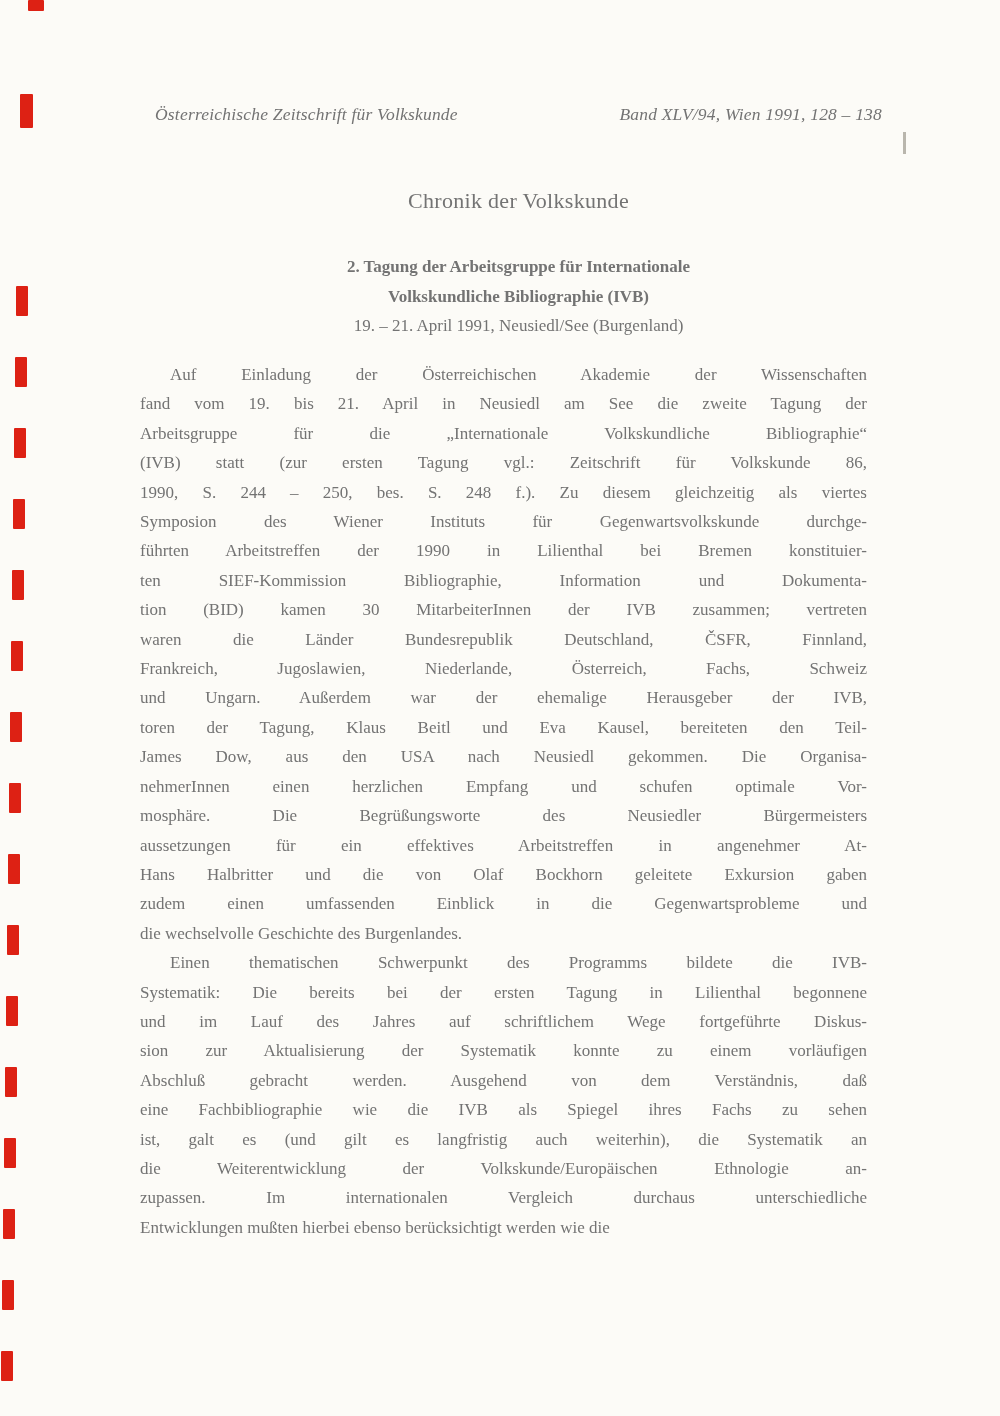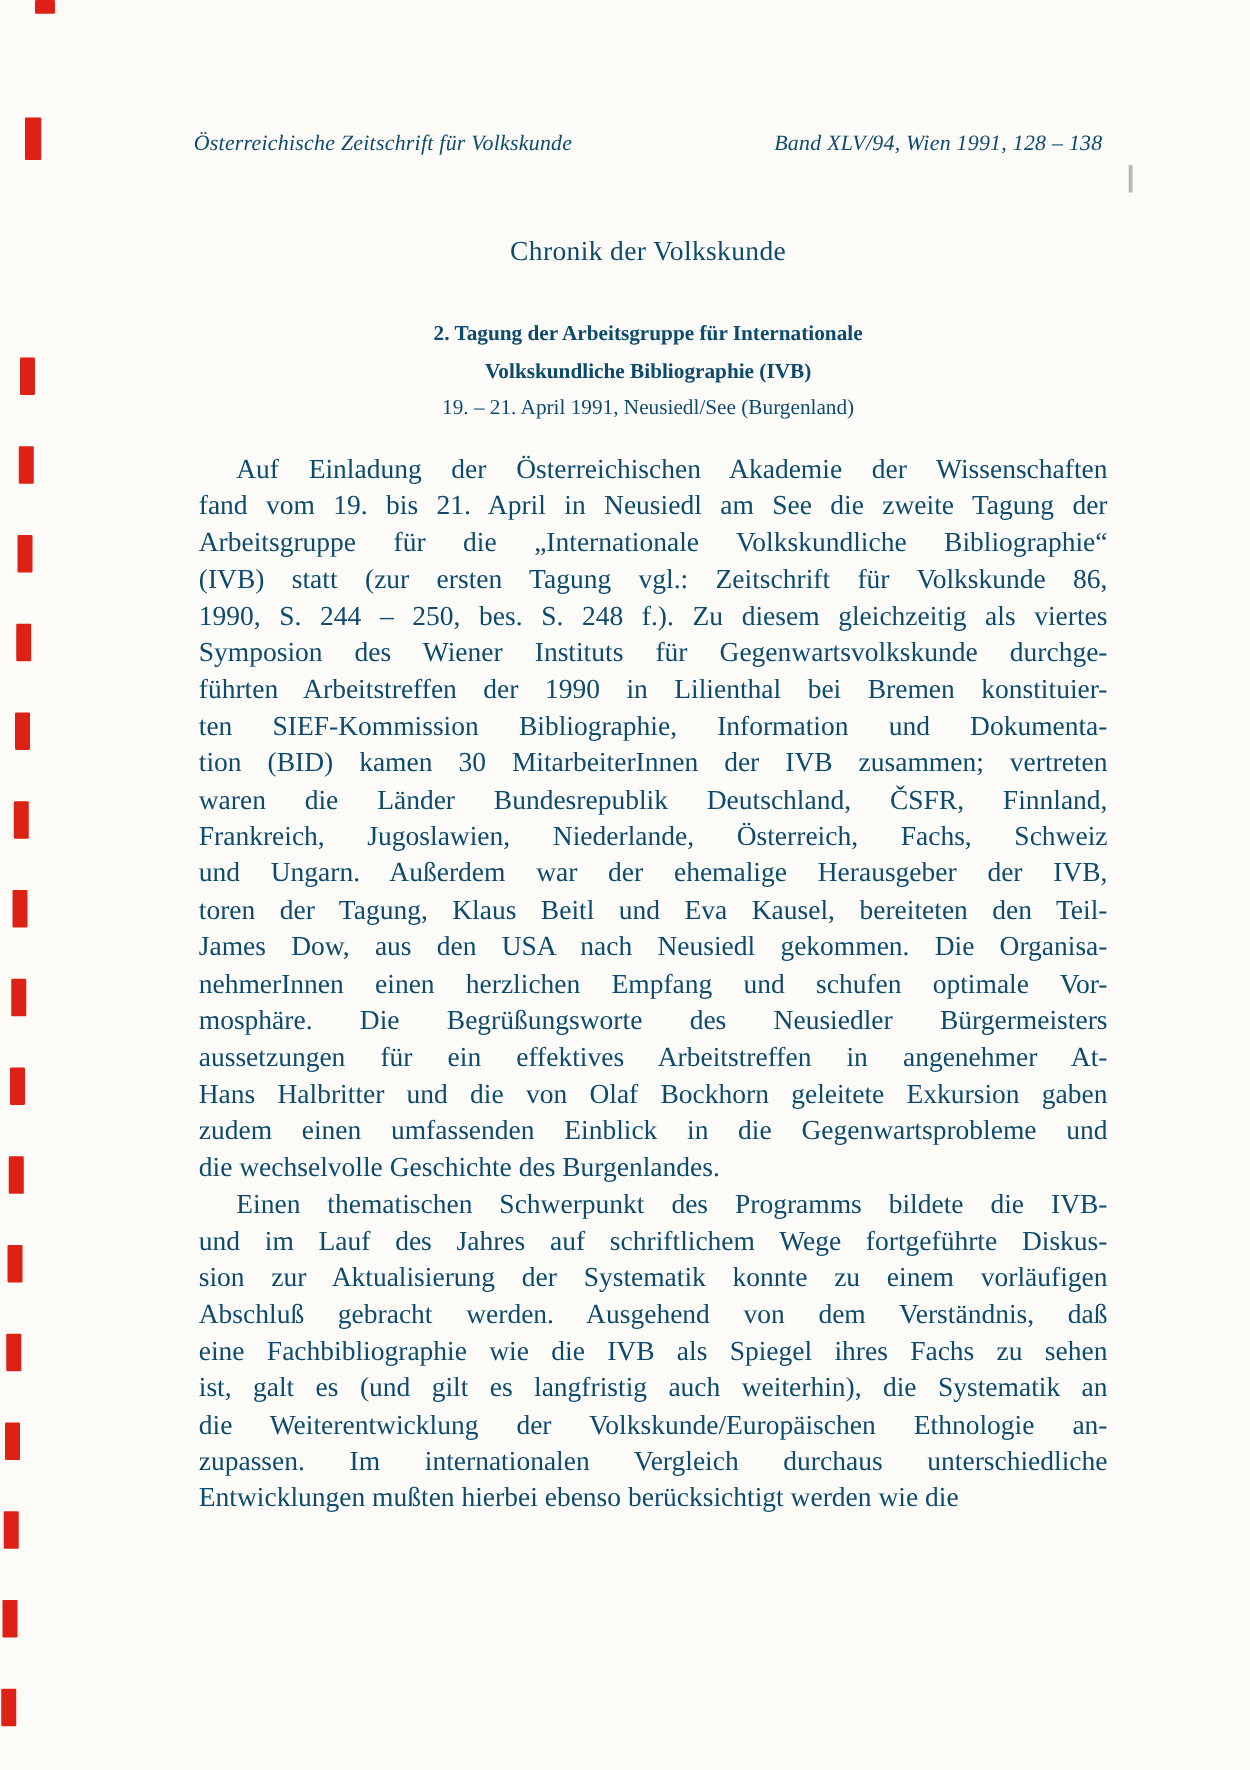--- a/index.html
+++ b/index.html
@@ -3,21 +3,21 @@
 <meta charset="utf-8">
 <style>
   html, body { margin: 0; padding: 0; background: #888; }
   .page {
     position: relative;
     width: 1000px;
     height: 1416px;
     margin: 0 auto;
     background: #fcfbf7;
     font-family: "Liberation Serif", serif;
-    color: #0c4a6e;
+    color: #737373;
     overflow: hidden;
   }
   .header-row {
     position: absolute;
     top: 104px;
     left: 155px;
     width: 727px;
     display: flex;
     justify-content: space-between;
     font-style: italic;
@@ -40,23 +40,23 @@
     left: 155px;
     width: 727px;
     text-align: center;
     font-size: 17px;
     line-height: 29.5px;
   }
   .subhead .bold { font-weight: bold; }
   .body-text {
     position: absolute;
     top: 360px;
-    left: 159px;
+    left: 140px;
     width: 727px;
-    font-size: 22px;
+    font-size: 17px;
     line-height: 29.4px;
   }
   .line {
     text-align: justify;
     text-align-last: justify;
     white-space: normal;
   }
   .line.last { text-align-last: left; }
   .line.first { text-indent: 30px; }
   .artifact-layer { position: absolute; inset: 0; pointer-events: none; }
@@ -125,20 +125,21 @@
       <div class="line">und Ungarn. Außerdem war der ehemalige Herausgeber der IVB,</div>
       <div class="line">toren der Tagung, Klaus Beitl und Eva Kausel, bereiteten den Teil-</div>
       <div class="line">James Dow, aus den USA nach Neusiedl gekommen. Die Organisa-</div>
       <div class="line">nehmerInnen einen herzlichen Empfang und schufen optimale Vor-</div>
       <div class="line">mosphäre. Die Begrüßungsworte des Neusiedler Bürgermeisters</div>
       <div class="line">aussetzungen für ein effektives Arbeitstreffen in angenehmer At-</div>
       <div class="line">Hans Halbritter und die von Olaf Bockhorn geleitete Exkursion gaben</div>
       <div class="line">zudem einen umfassenden Einblick in die Gegenwartsprobleme und</div>
       <div class="line last">die wechselvolle Geschichte des Burgenlandes.</div>
       <div class="line first">Einen thematischen Schwerpunkt des Programms bildete die IVB-</div>
+      <div class="line">Systematik: Die bereits bei der ersten Tagung in Lilienthal begonnene</div>
       <div class="line">und im Lauf des Jahres auf schriftlichem Wege fortgeführte Diskus-</div>
       <div class="line">sion zur Aktualisierung der Systematik konnte zu einem vorläufigen</div>
       <div class="line">Abschluß gebracht werden. Ausgehend von dem Verständnis, daß</div>
       <div class="line">eine Fachbibliographie wie die IVB als Spiegel ihres Fachs zu sehen</div>
       <div class="line">ist, galt es (und gilt es langfristig auch weiterhin), die Systematik an</div>
       <div class="line">die Weiterentwicklung der Volkskunde/Europäischen Ethnologie an-</div>
       <div class="line">zupassen. Im internationalen Vergleich durchaus unterschiedliche</div>
       <div class="line last">Entwicklungen mußten hierbei ebenso berücksichtigt werden wie die</div>
     </div>
 

